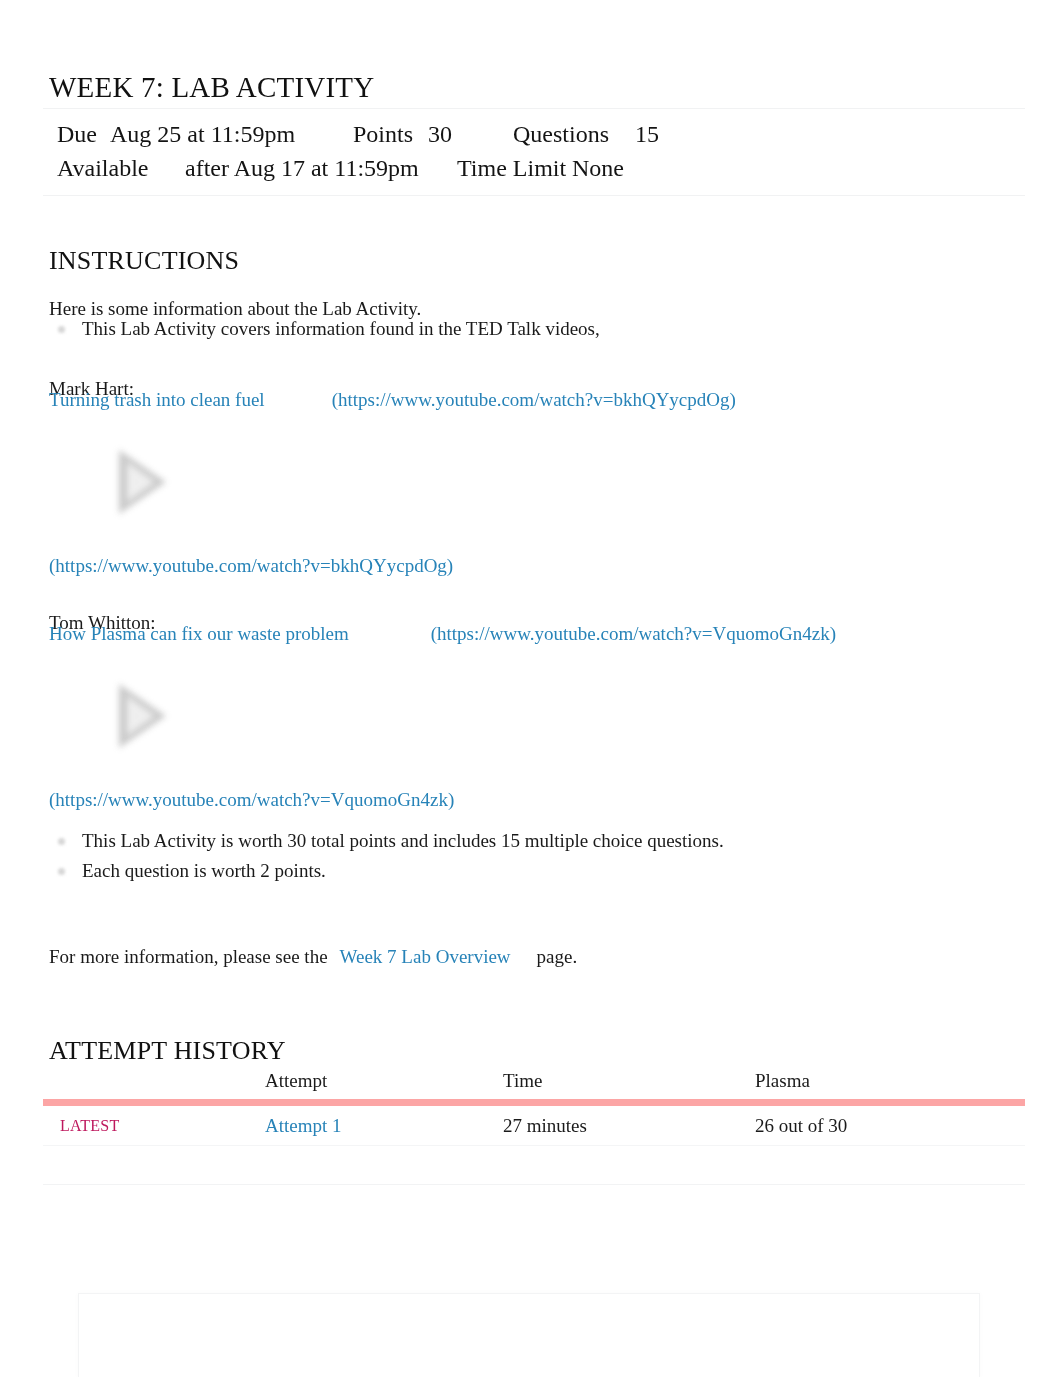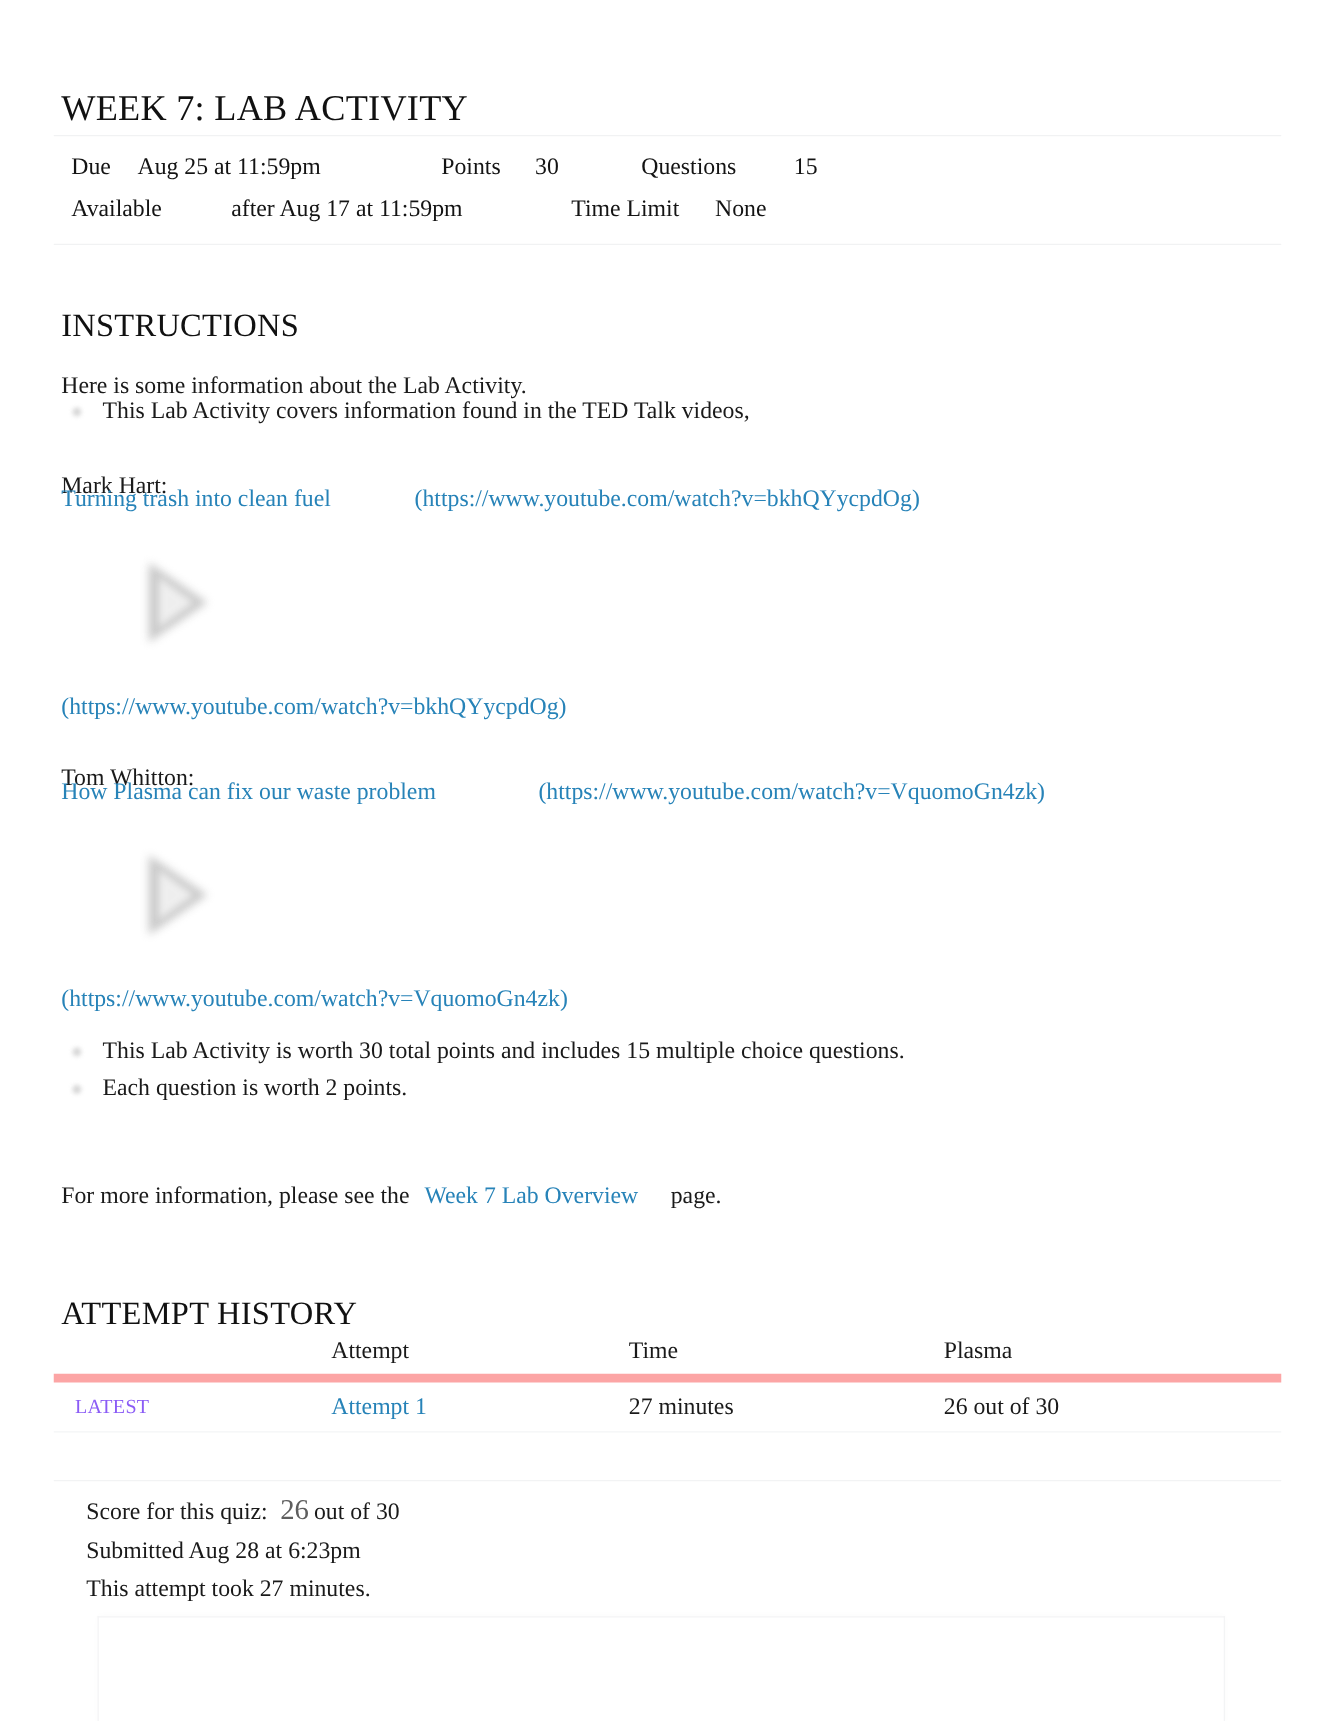--- a/index.html
+++ b/index.html
@@ -44,21 +44,21 @@
     left: 43px;
     top: 108px;
     width: 982px;
     border-top: 1px solid #f1f2f3;
     border-bottom: 1px solid #f1f2f3;
     padding: 8px 0 10px 0;
   }
   .info-row {
     position: relative;
     height: 34px;
-    font-size: 19px;
+    font-size: 24px;
     line-height: 34px;
     color: #141414;
     white-space: nowrap;
   }
   .info-cell {
     position: absolute;
     top: 0;
   }
   .lbl-due      { left: 14px; }
   .val-due      { left: 67px; }
@@ -240,21 +240,21 @@
   }
   .at-body .at-cell { line-height: 39px; }
   .col-kept    { left: 17px; }
   .col-attempt { left: 222px; }
   .col-time    { left: 460px; }
   .col-score   { left: 712px; }
 
   .latest-tag {
     font-size: 16px;
     letter-spacing: 0.3px;
-    color: #8b5cf6;
+    color: #be185d;
   }
 
   
   .score-block {
     position: absolute;
     left: 69px;
     top: 1192px;
     font-size: 19px;
     line-height: 31px;
     color: #1a1a1a;
@@ -364,21 +364,16 @@
     </div>
     <div class="at-row at-body">
       <span class="at-cell col-kept latest-tag">LATEST</span>
       <span class="at-cell col-attempt link-hl"><a class="link" href="#">Attempt 1</a></span>
       <span class="at-cell col-time">27 minutes</span>
       <span class="at-cell col-score">26 out of 30</span>
     </div>
     <div class="at-spacer"></div>
   </div>
 
-  <div class="score-block">
-    <span class="score-line"><span>Score for this quiz:</span><span class="score-number">26</span><span>out of 30</span></span>
-    <span class="score-line">Submitted Aug 28 at 6:23pm</span>
-    <span class="score-line">This attempt took 27 minutes.</span>
-  </div>
 
   <div class="bottom-panel"></div>
 
 </div>
 
 </body></html>

